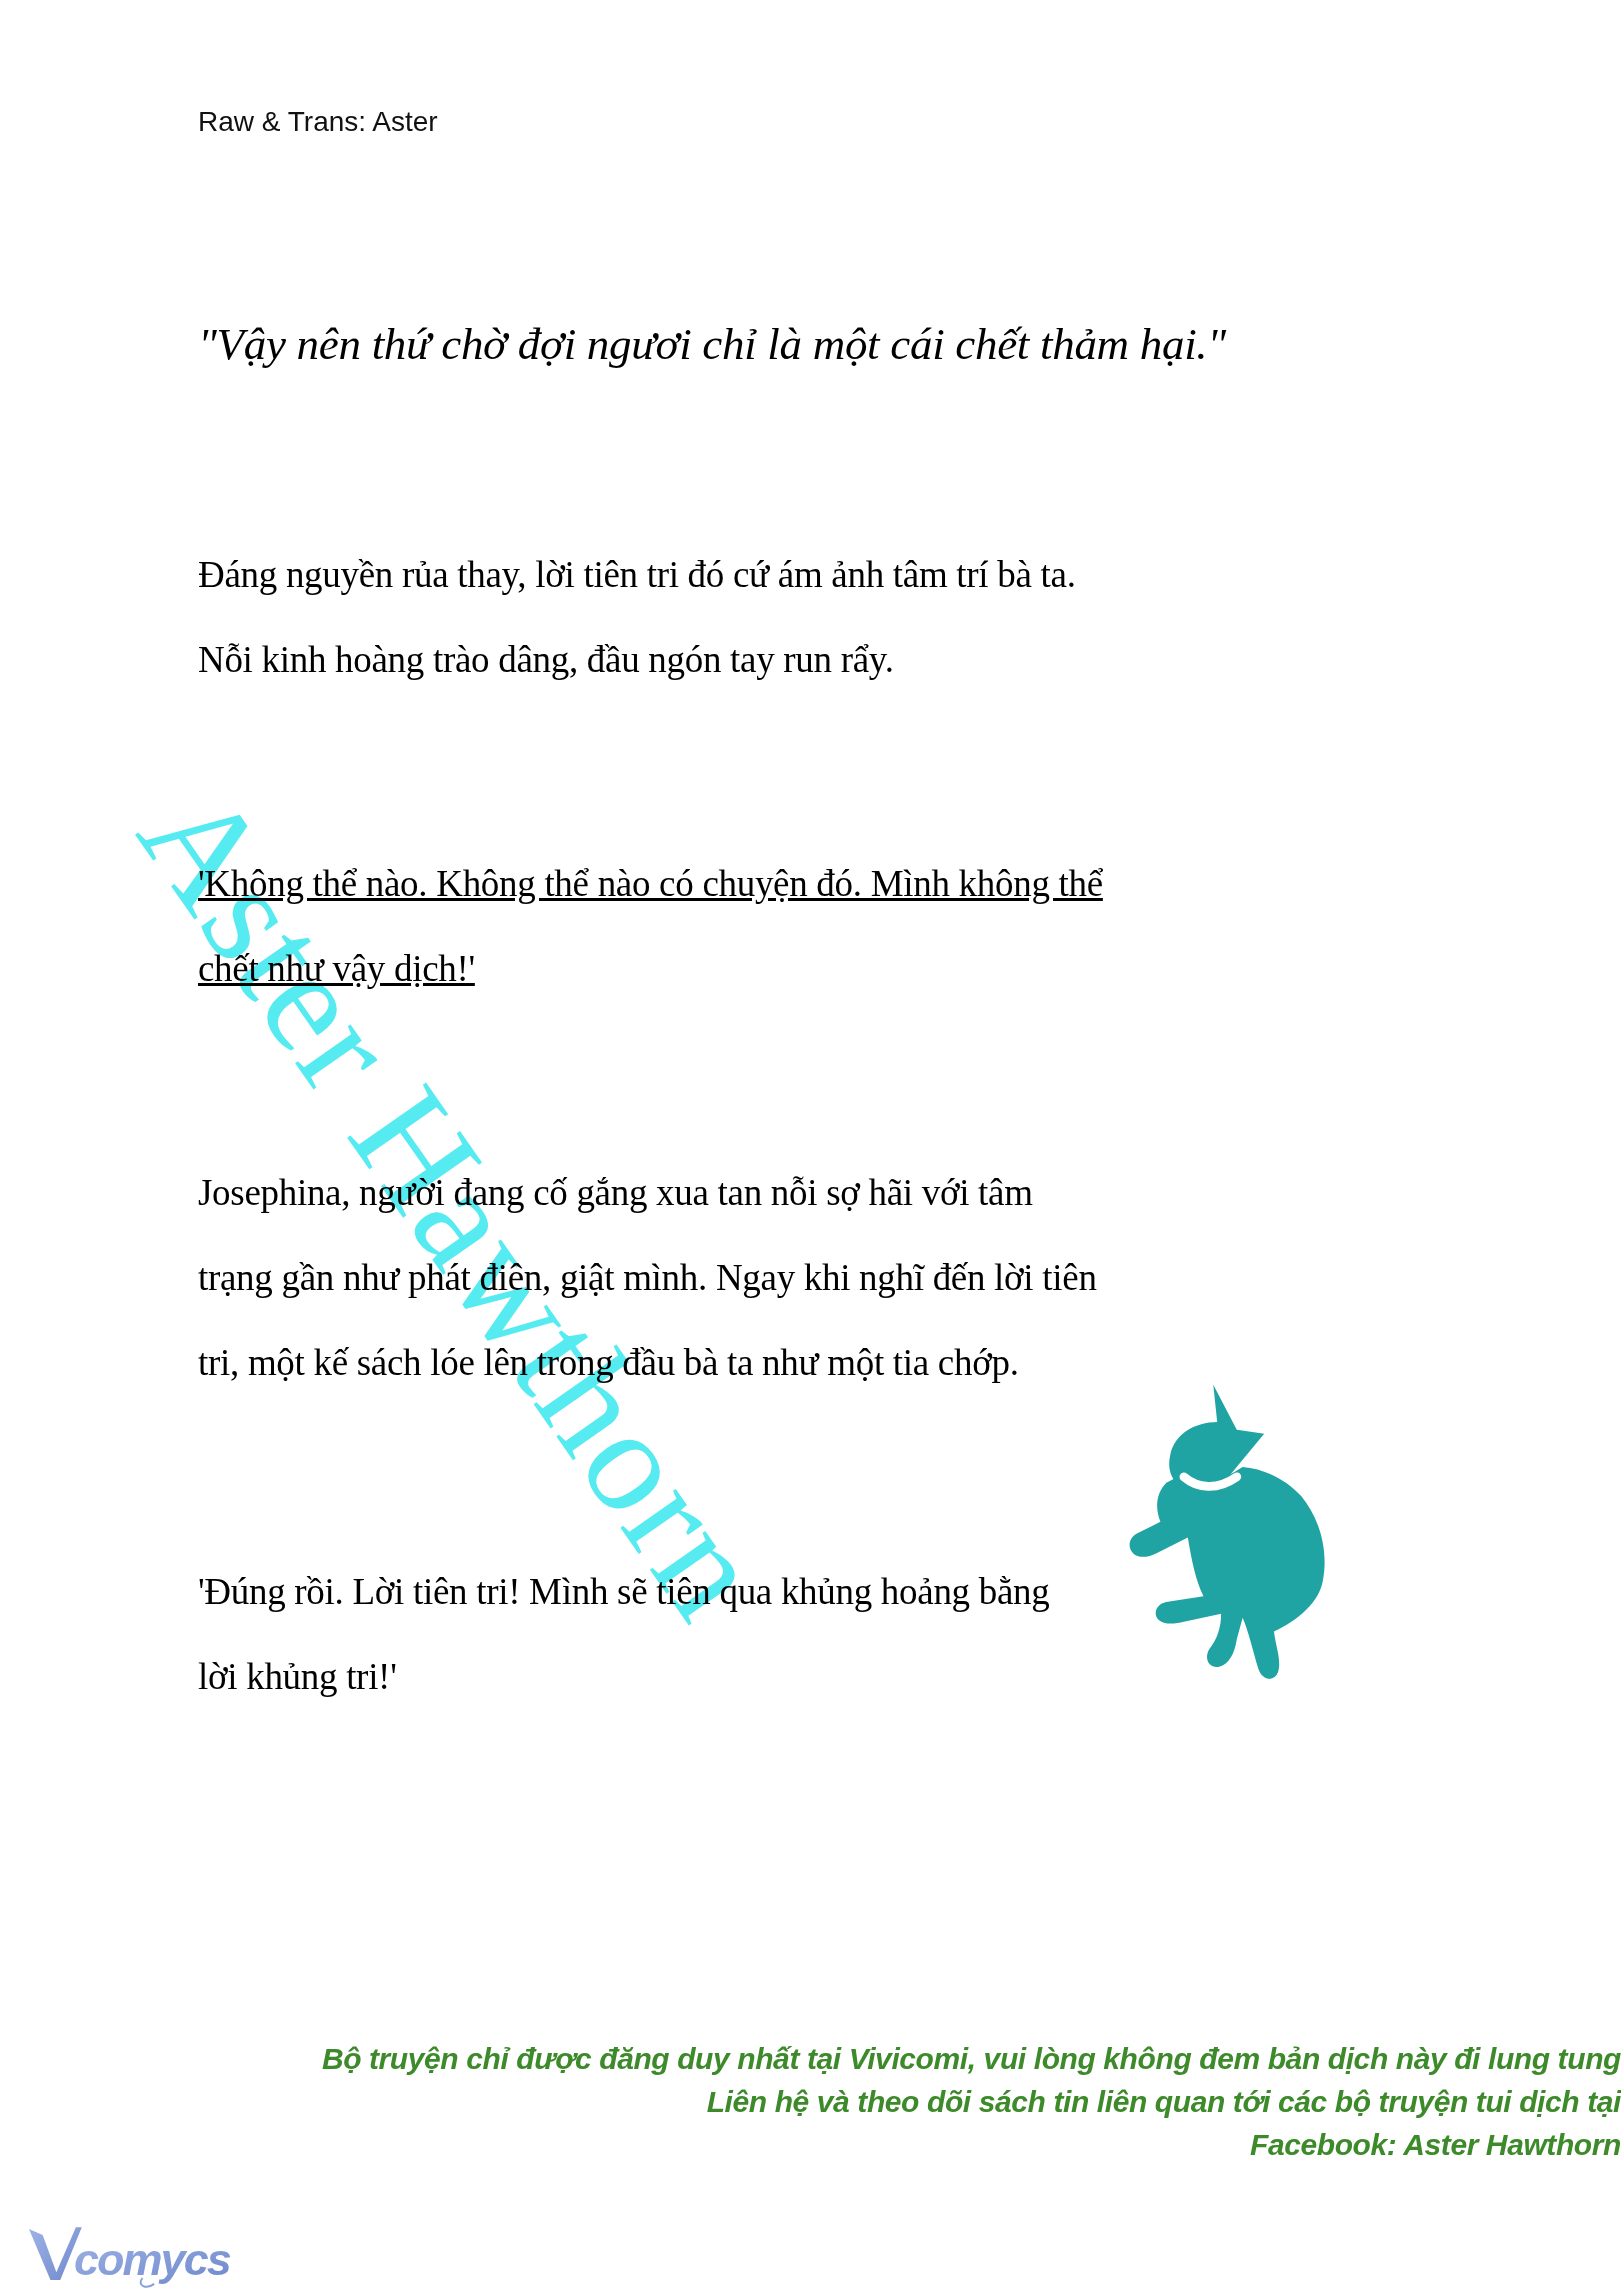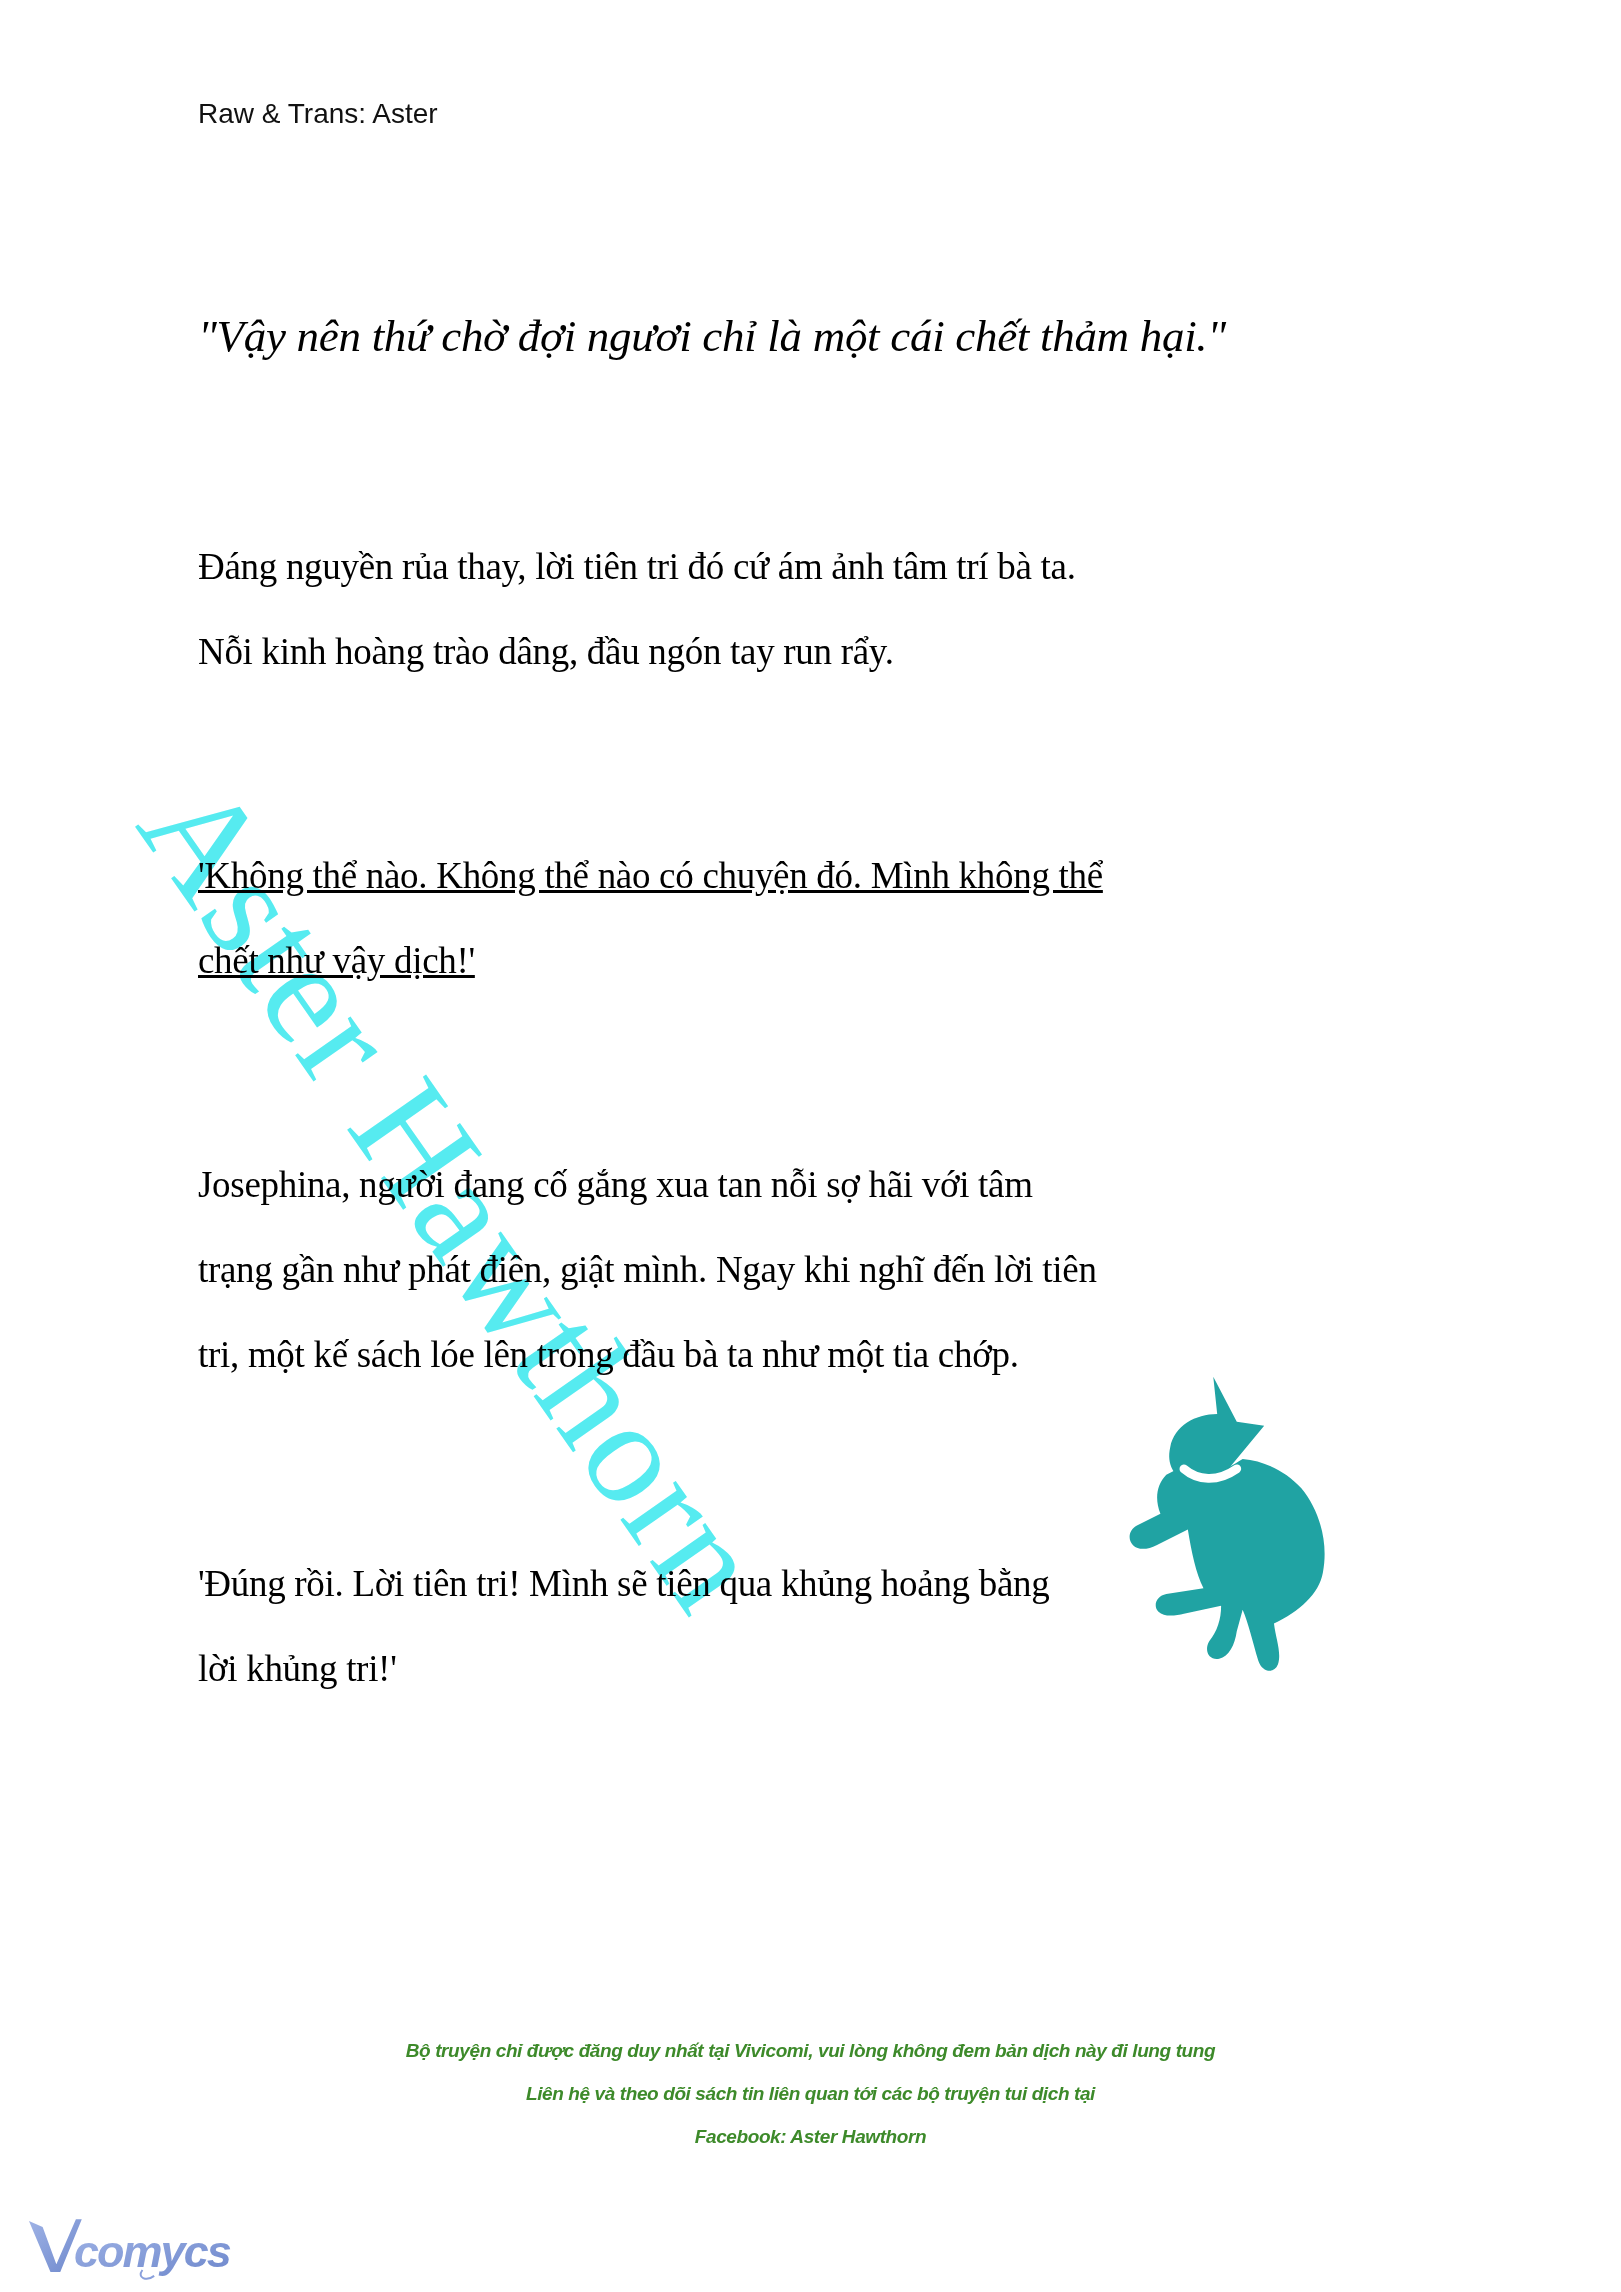--- a/index.html
+++ b/index.html
@@ -8,21 +8,21 @@
       background: #ffffff;
     }
     body {
       width: 1621px;
       height: 2293px;
       position: relative;
       overflow: hidden;
     }
     .page {
       position: absolute;
-      left: 0; top: 0;
+      left: 0; top: 8px;
       width: 1621px;
       height: 2018px;
       background: #ffffff;
     }
     .credit {
       position: absolute;
       left: 198px;
       top: 98px;
       font-family: "Liberation Sans", sans-serif;
       font-size: 28px;
@@ -72,25 +72,25 @@
       top: 1367px;
       width: 245px;
       height: 323px;
       z-index: 1;
     }
     .footer {
       position: absolute;
       left: 0;
       top: 2029px;
       width: 1621px;
-      text-align: center;
+      text-align: right;
       font-family: "Liberation Sans", sans-serif;
       font-style: italic;
       font-weight: bold;
-      font-size: 19px;
+      font-size: 30px;
       color: #3d8a2a;
       z-index: 3;
       letter-spacing: -0.4px;
     }
     .footer .fline {
       display: block;
       line-height: 43px;
     }
     .logo {
       position: absolute;

